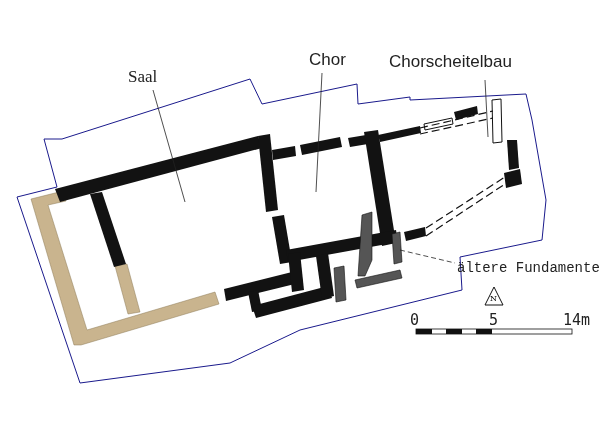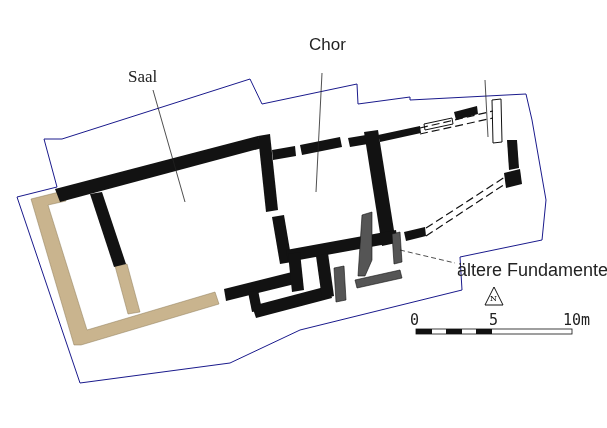--- a/index.html
+++ b/index.html
@@ -1,19 +1,19 @@
 <!DOCTYPE html>
 <html><head>
 <meta charset="utf-8">
 <style>
   html,body{margin:0;padding:0;background:#fff;}
   .canvas{position:relative;width:607px;height:428px;overflow:hidden;background:#fff;font-family:"Liberation Sans",sans-serif;}
   svg.plan{position:absolute;left:0;top:0;}
   .label{position:absolute;font-size:17px;color:#222;white-space:nowrap;}
-  .small{position:absolute;font-size:18px;color:#222;white-space:nowrap;}
+  .small{position:absolute;font-size:14px;color:#222;white-space:nowrap;font-family:Liberation Mono, monospace;}
   .mono{position:absolute;font-family:"DejaVu Sans Mono",monospace;font-size:15px;color:#222;}
 </style>
 </head>
 <body>
 
 <div class="canvas">
   <svg class="plan" width="607" height="428" viewBox="0 0 607 428">
 
     <polyline fill="none" stroke="#1a1a8c" stroke-width="1" points="17,197 57,187 44,139 62,139 250,79 262,104 357,84 358,104 410,97 410,100 526,94 532,120 546,200 542,240 460,257 462,290 300,330 230,363 80,383 17,197"></polyline>
 
@@ -80,19 +80,20 @@
 
     <g>
       <rect x="416" y="329" width="156" height="5" fill="#fff" stroke="#111" stroke-width="0.8"></rect>
       <rect x="416" y="329" width="16" height="5" fill="#111"></rect>
       <rect x="446" y="329" width="16" height="5" fill="#111"></rect>
       <rect x="476" y="329" width="16" height="5" fill="#111"></rect>
     </g>
   </svg>
 
   <div class="label" style="left:128px;top:67px;font-family:Liberation Serif, serif;">Saal</div>
-  <div class="label" style="left:309px;top:35px;">Chor</div>
+  <div class="label" style="left:309px;top:50px;">Chor</div>
+  <div class="label" style="left:389px;top:52px;">Chorscheitelbau</div>
   <div class="small" style="left:457px;top:260px;">ältere Fundamente</div>
   <div style="position:absolute;left:490px;top:294px;font-family:'DejaVu Serif',serif;font-size:8px;">N</div>
   <div class="mono" style="left:410px;top:311px;">0</div>
   <div class="mono" style="left:489px;top:311px;">5</div>
-  <div class="mono" style="left:563px;top:311px;">10m</div>
+  <div class="mono" style="left:563px;top:311px;">14m</div>
 </div>
 
 </body></html>

